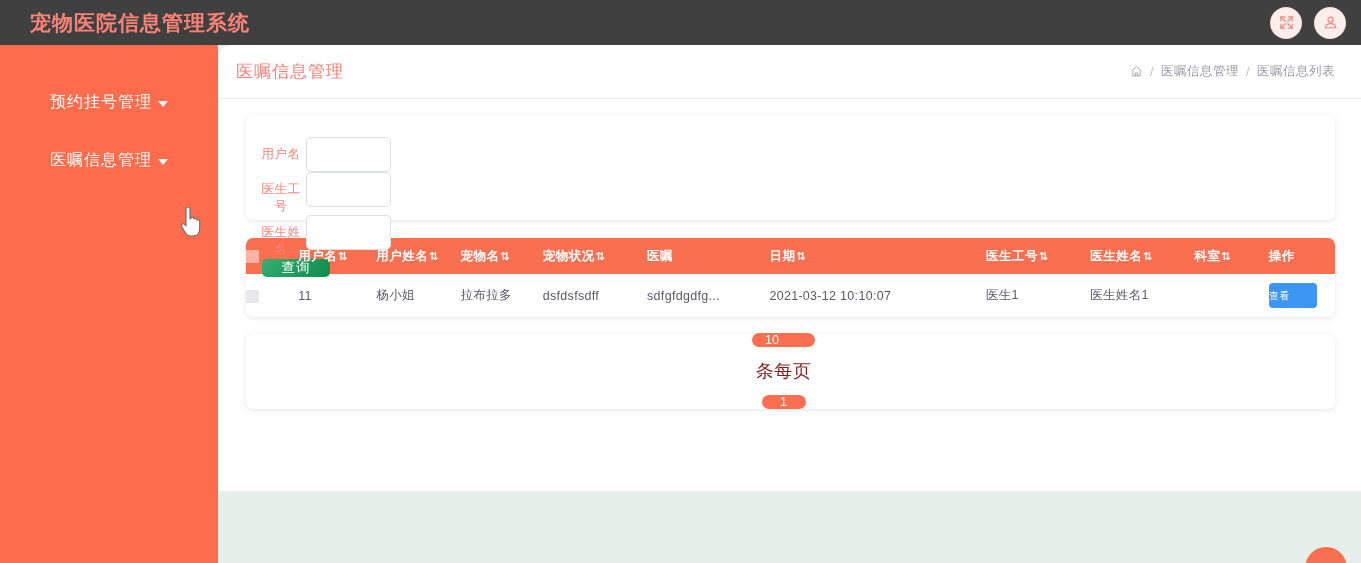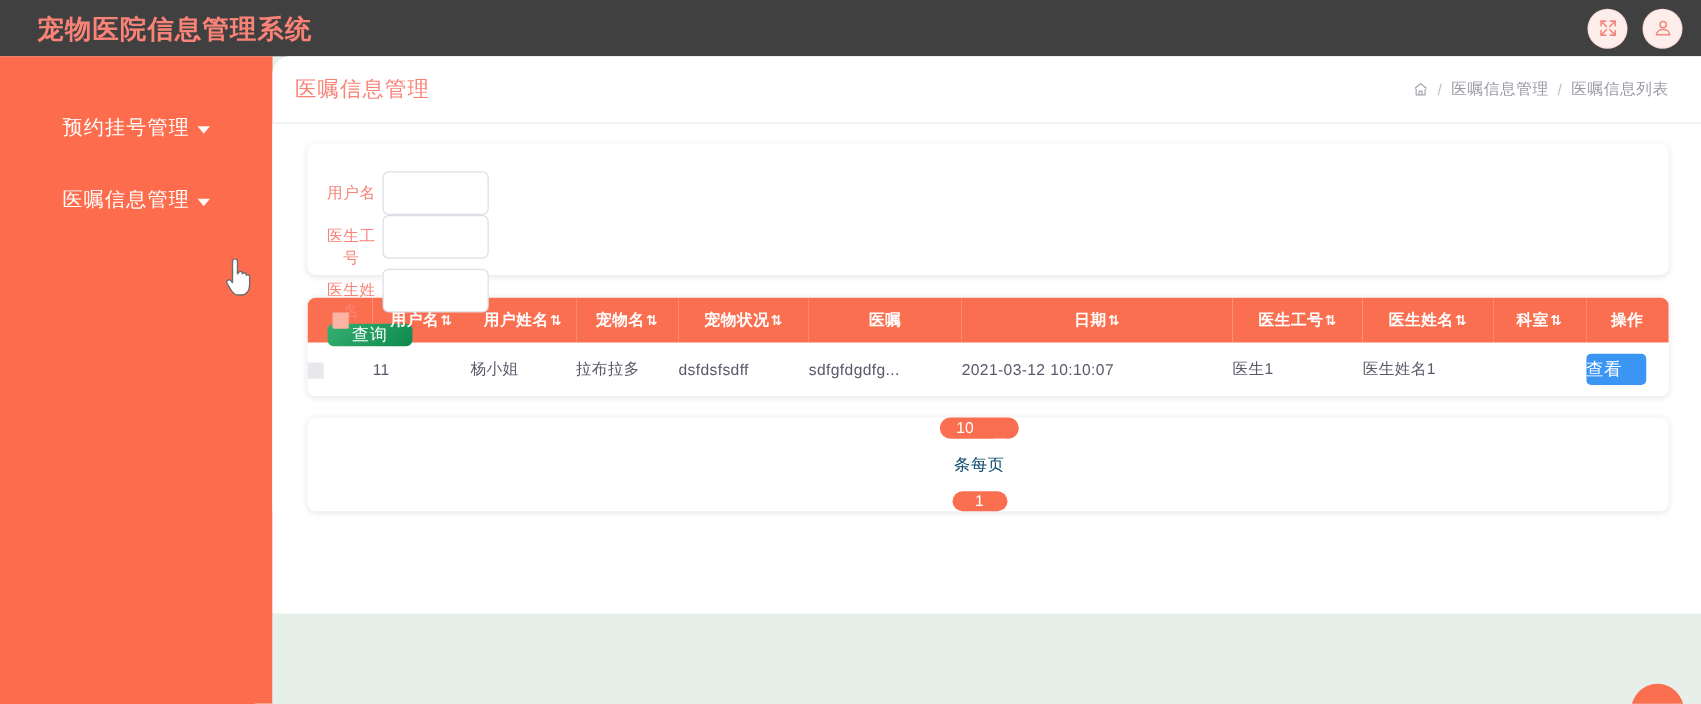--- a/index.html
+++ b/index.html
@@ -110,40 +110,40 @@
     display: flex; align-items: center; justify-content: center;
     letter-spacing: 1px;
   }
 
   
   .table-card { margin-top: 18px; overflow: hidden; }
   table { width: 100%; border-collapse: collapse; table-layout: fixed; }
   thead tr { background: #fb6f51; height: 36px; }
   thead th {
     color: #fff; font-size: 12.5px; font-weight: 700;
-    letter-spacing: .5px; text-align: center; white-space: nowrap;
+    letter-spacing: .5px; text-align: left; white-space: nowrap;
   }
   .sortcaret {
     display: inline-block; margin-left: 1px;
     font-size: 11px; line-height: 1;
   }
   tbody tr { height: 43px; background: #fff; }
   tbody td {
     font-size: 12.5px; color: #59596a;
     letter-spacing: .3px; white-space: nowrap; overflow: hidden;
   }
   .cb {
     display: inline-block; width: 13px; height: 13px;
     background: #e8e8ec; border-radius: 1px; vertical-align: middle;
   }
   .cb.head { background: #fbb4a4; }
   .btn-view {
     display: inline-block; width: 48px; height: 25px; line-height: 25px;
     background: #3b95f2; color: #fff; border-radius: 4px;
-    font-size: 14px; letter-spacing: .5px;
+    font-size: 10px; letter-spacing: .5px;
   }
 
   
   .pager-card {
     margin-top: 17px; height: 75px;
     display: flex; align-items: center; justify-content: flex-end;
     padding-right: 14px; gap: 12px;
   }
   .pagesize {
     position: relative;
@@ -152,21 +152,21 @@
     display: flex; align-items: center;
     padding-left: 13px; font-size: 12.5px;
   }
   .pagesize .chev {
     position: absolute; right: 10px; top: 17px;
     width: 0; height: 0;
     border-left: 5px solid transparent;
     border-right: 5px solid transparent;
     border-top: 6px solid #ffffff;
   }
-  .pager-label { font-size: 13px; color: #0c4a6e; letter-spacing: .5px; }
+  .pager-label { font-size: 18px; color: #7f1d1d; letter-spacing: .5px; }
   .page-btn {
     width: 44px; height: 44px; border-radius: 9px;
     background: #fb6f51; color: #fff; font-size: 12.5px;
     display: flex; align-items: center; justify-content: center;
   }
 
   
   .bottom-area {
     position: absolute; left: 218px; top: 491px;
     width: 1143px; height: 72px; background: #e6efe9;

